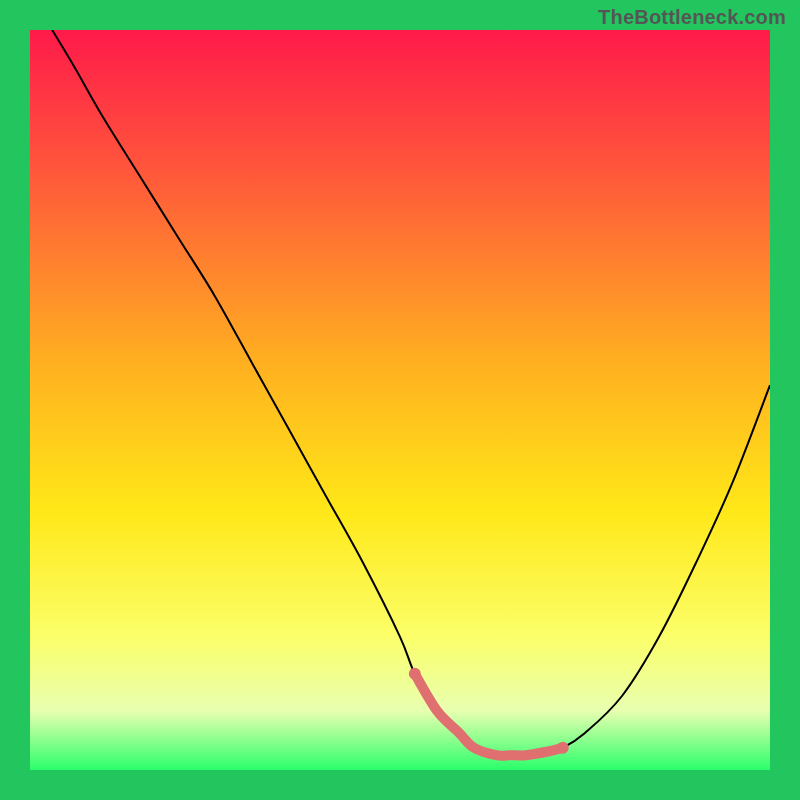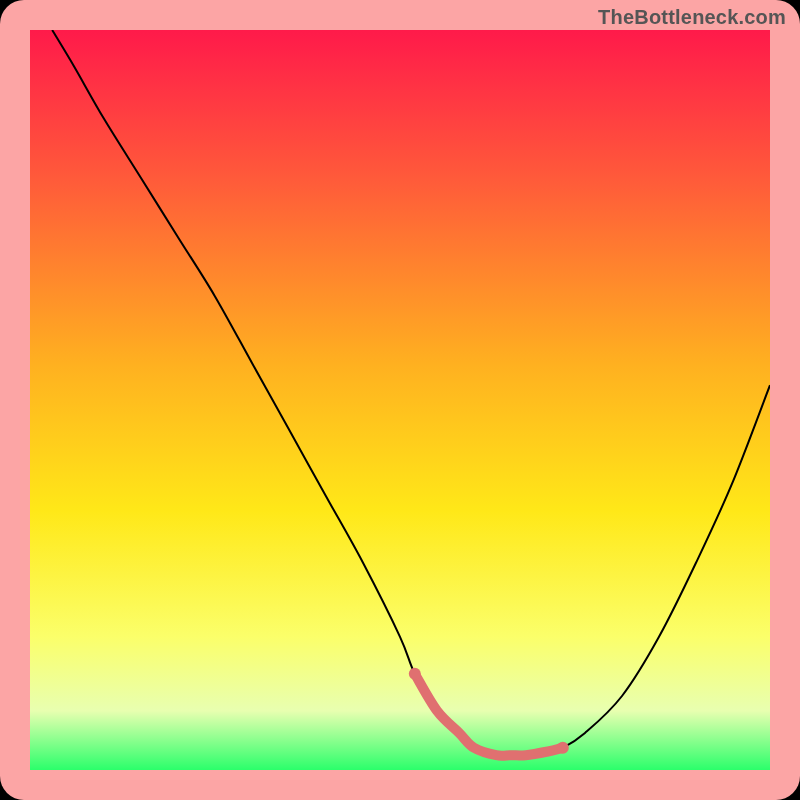--- a/index.html
+++ b/index.html
@@ -8,22 +8,21 @@
     width: 800px;
     height: 800px;
     background: #000;
     overflow: hidden;
     font-family: Arial, Helvetica, sans-serif;
   }
   .frame {
     position: relative;
     width: 800px;
     height: 800px;
-    background: #fca5a5;
-    border-radius: 24px;
+    background: #22c55e;
   }
   .watermark {
     position: absolute;
     top: 6px;
     right: 14px;
     font-size: 20px;
     font-weight: bold;
     color: #555;
     letter-spacing: 0.2px;
     z-index: 5;

